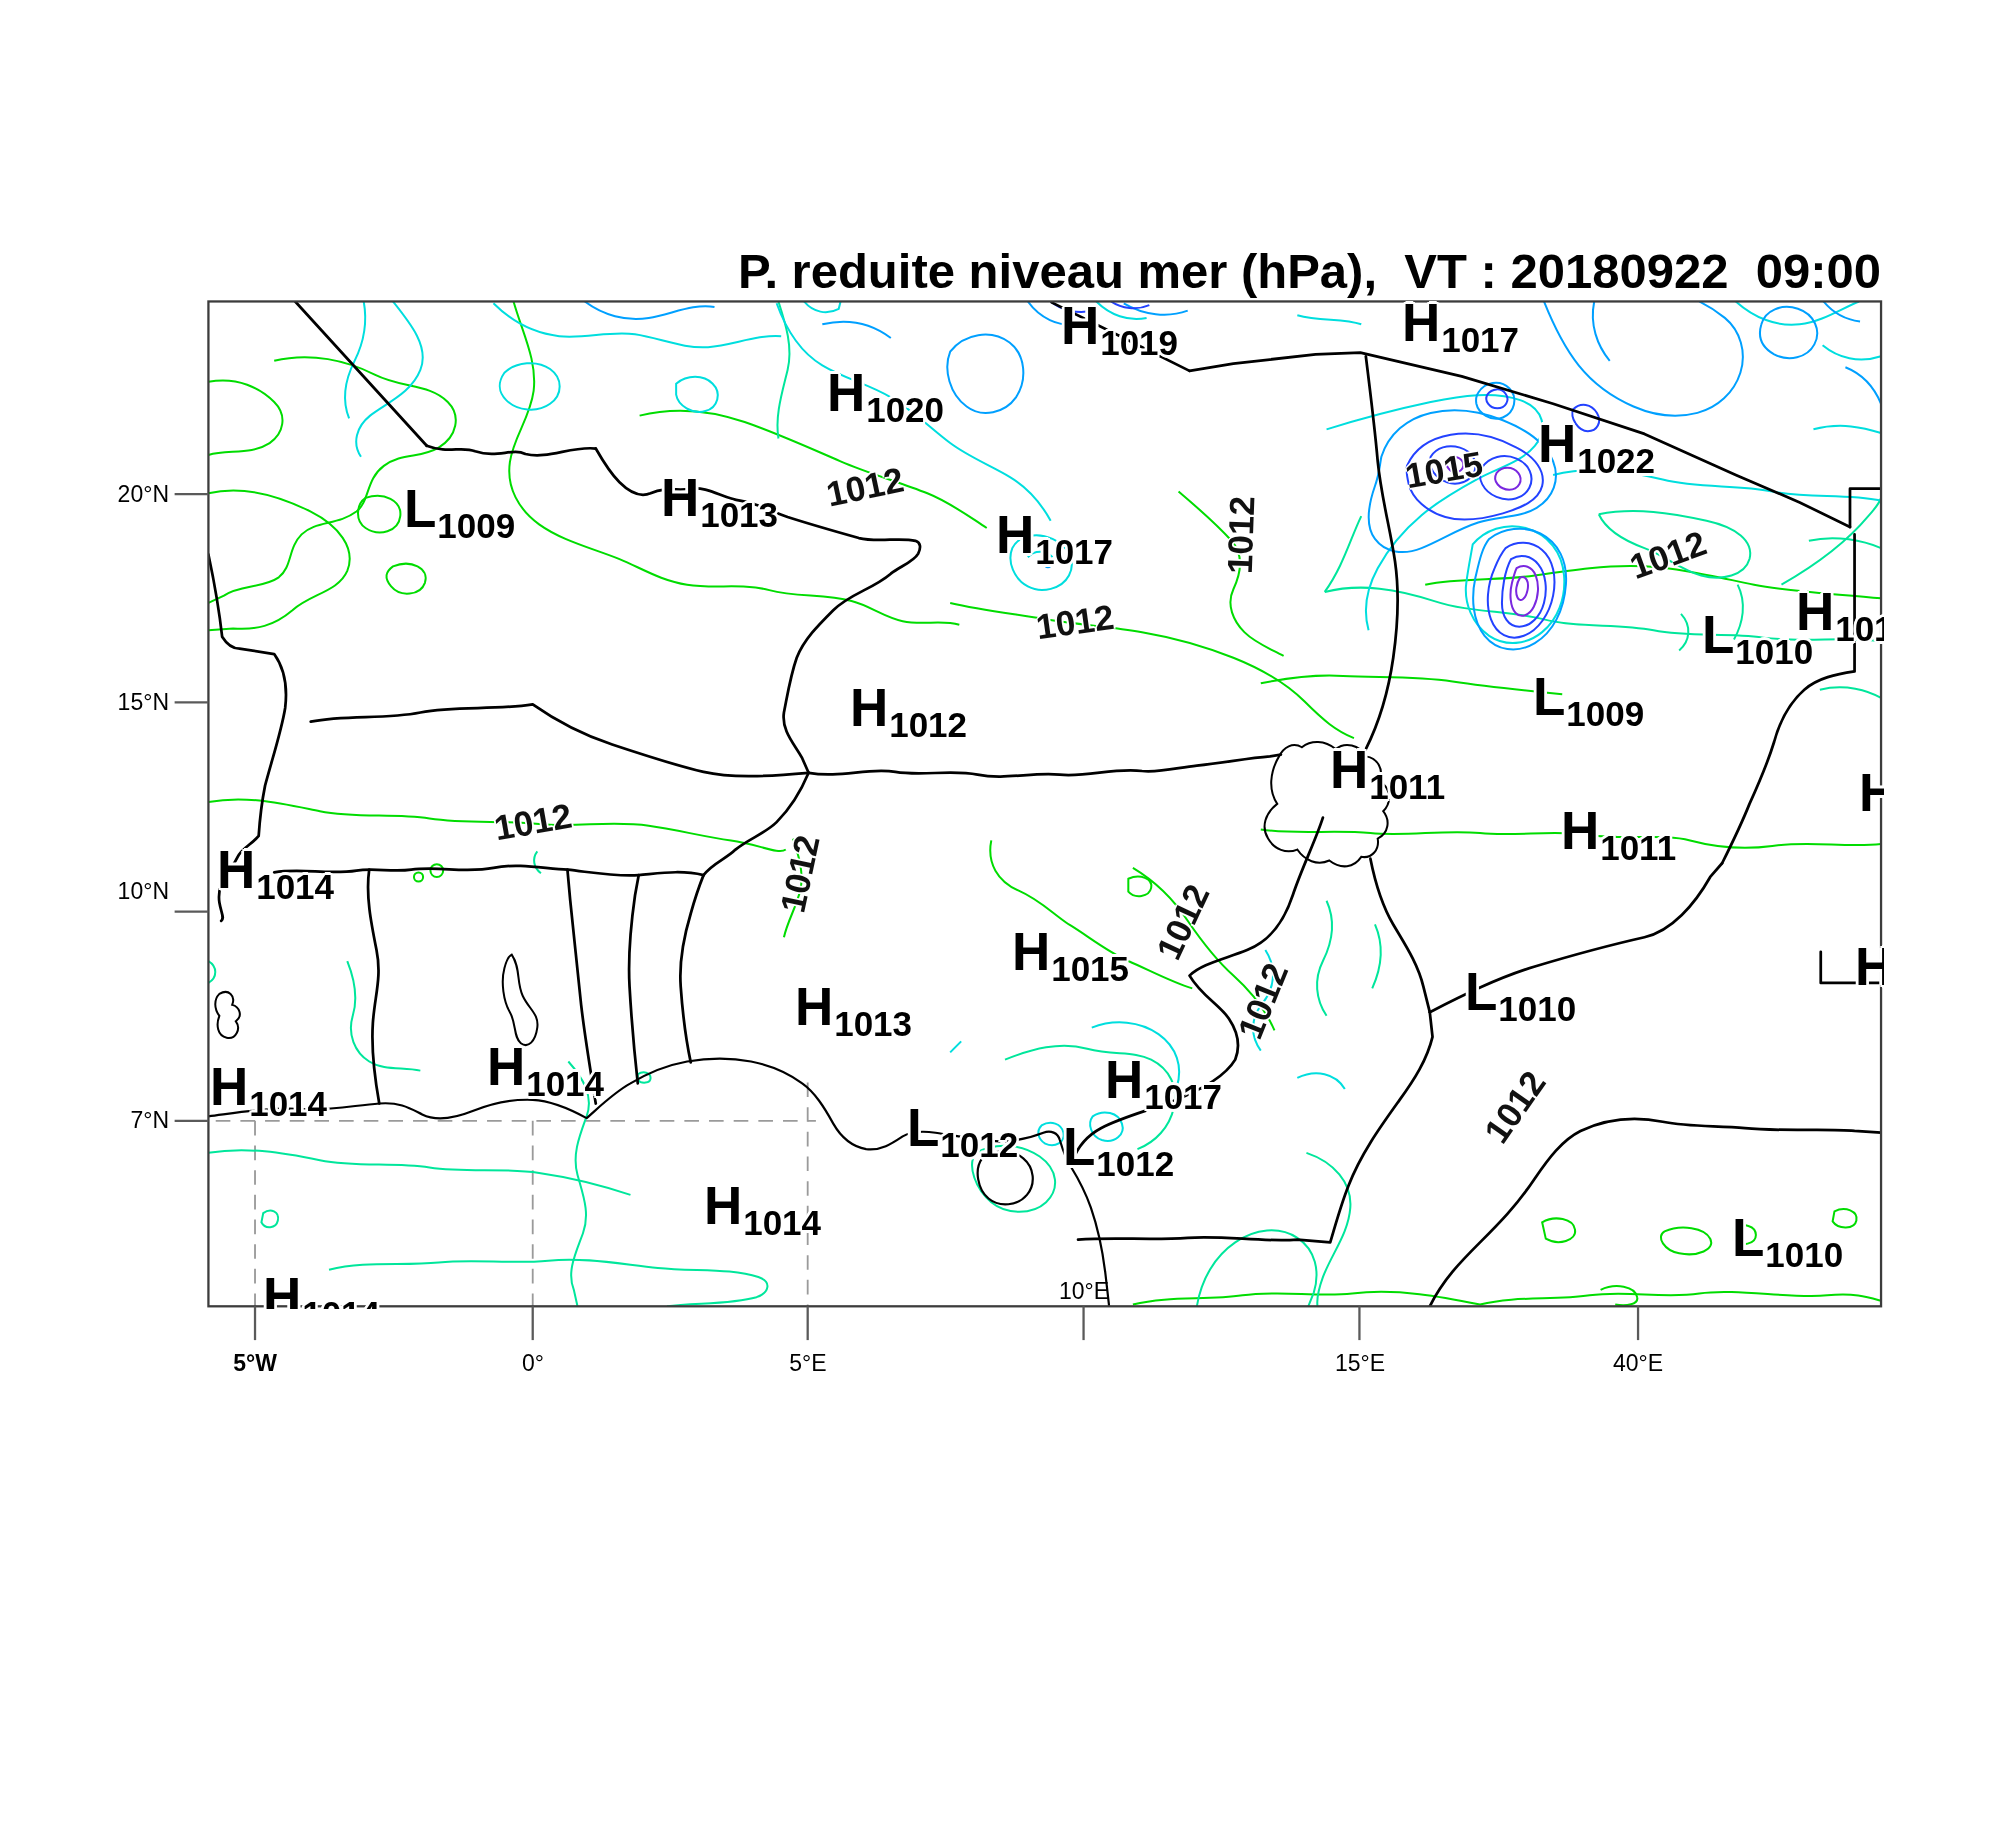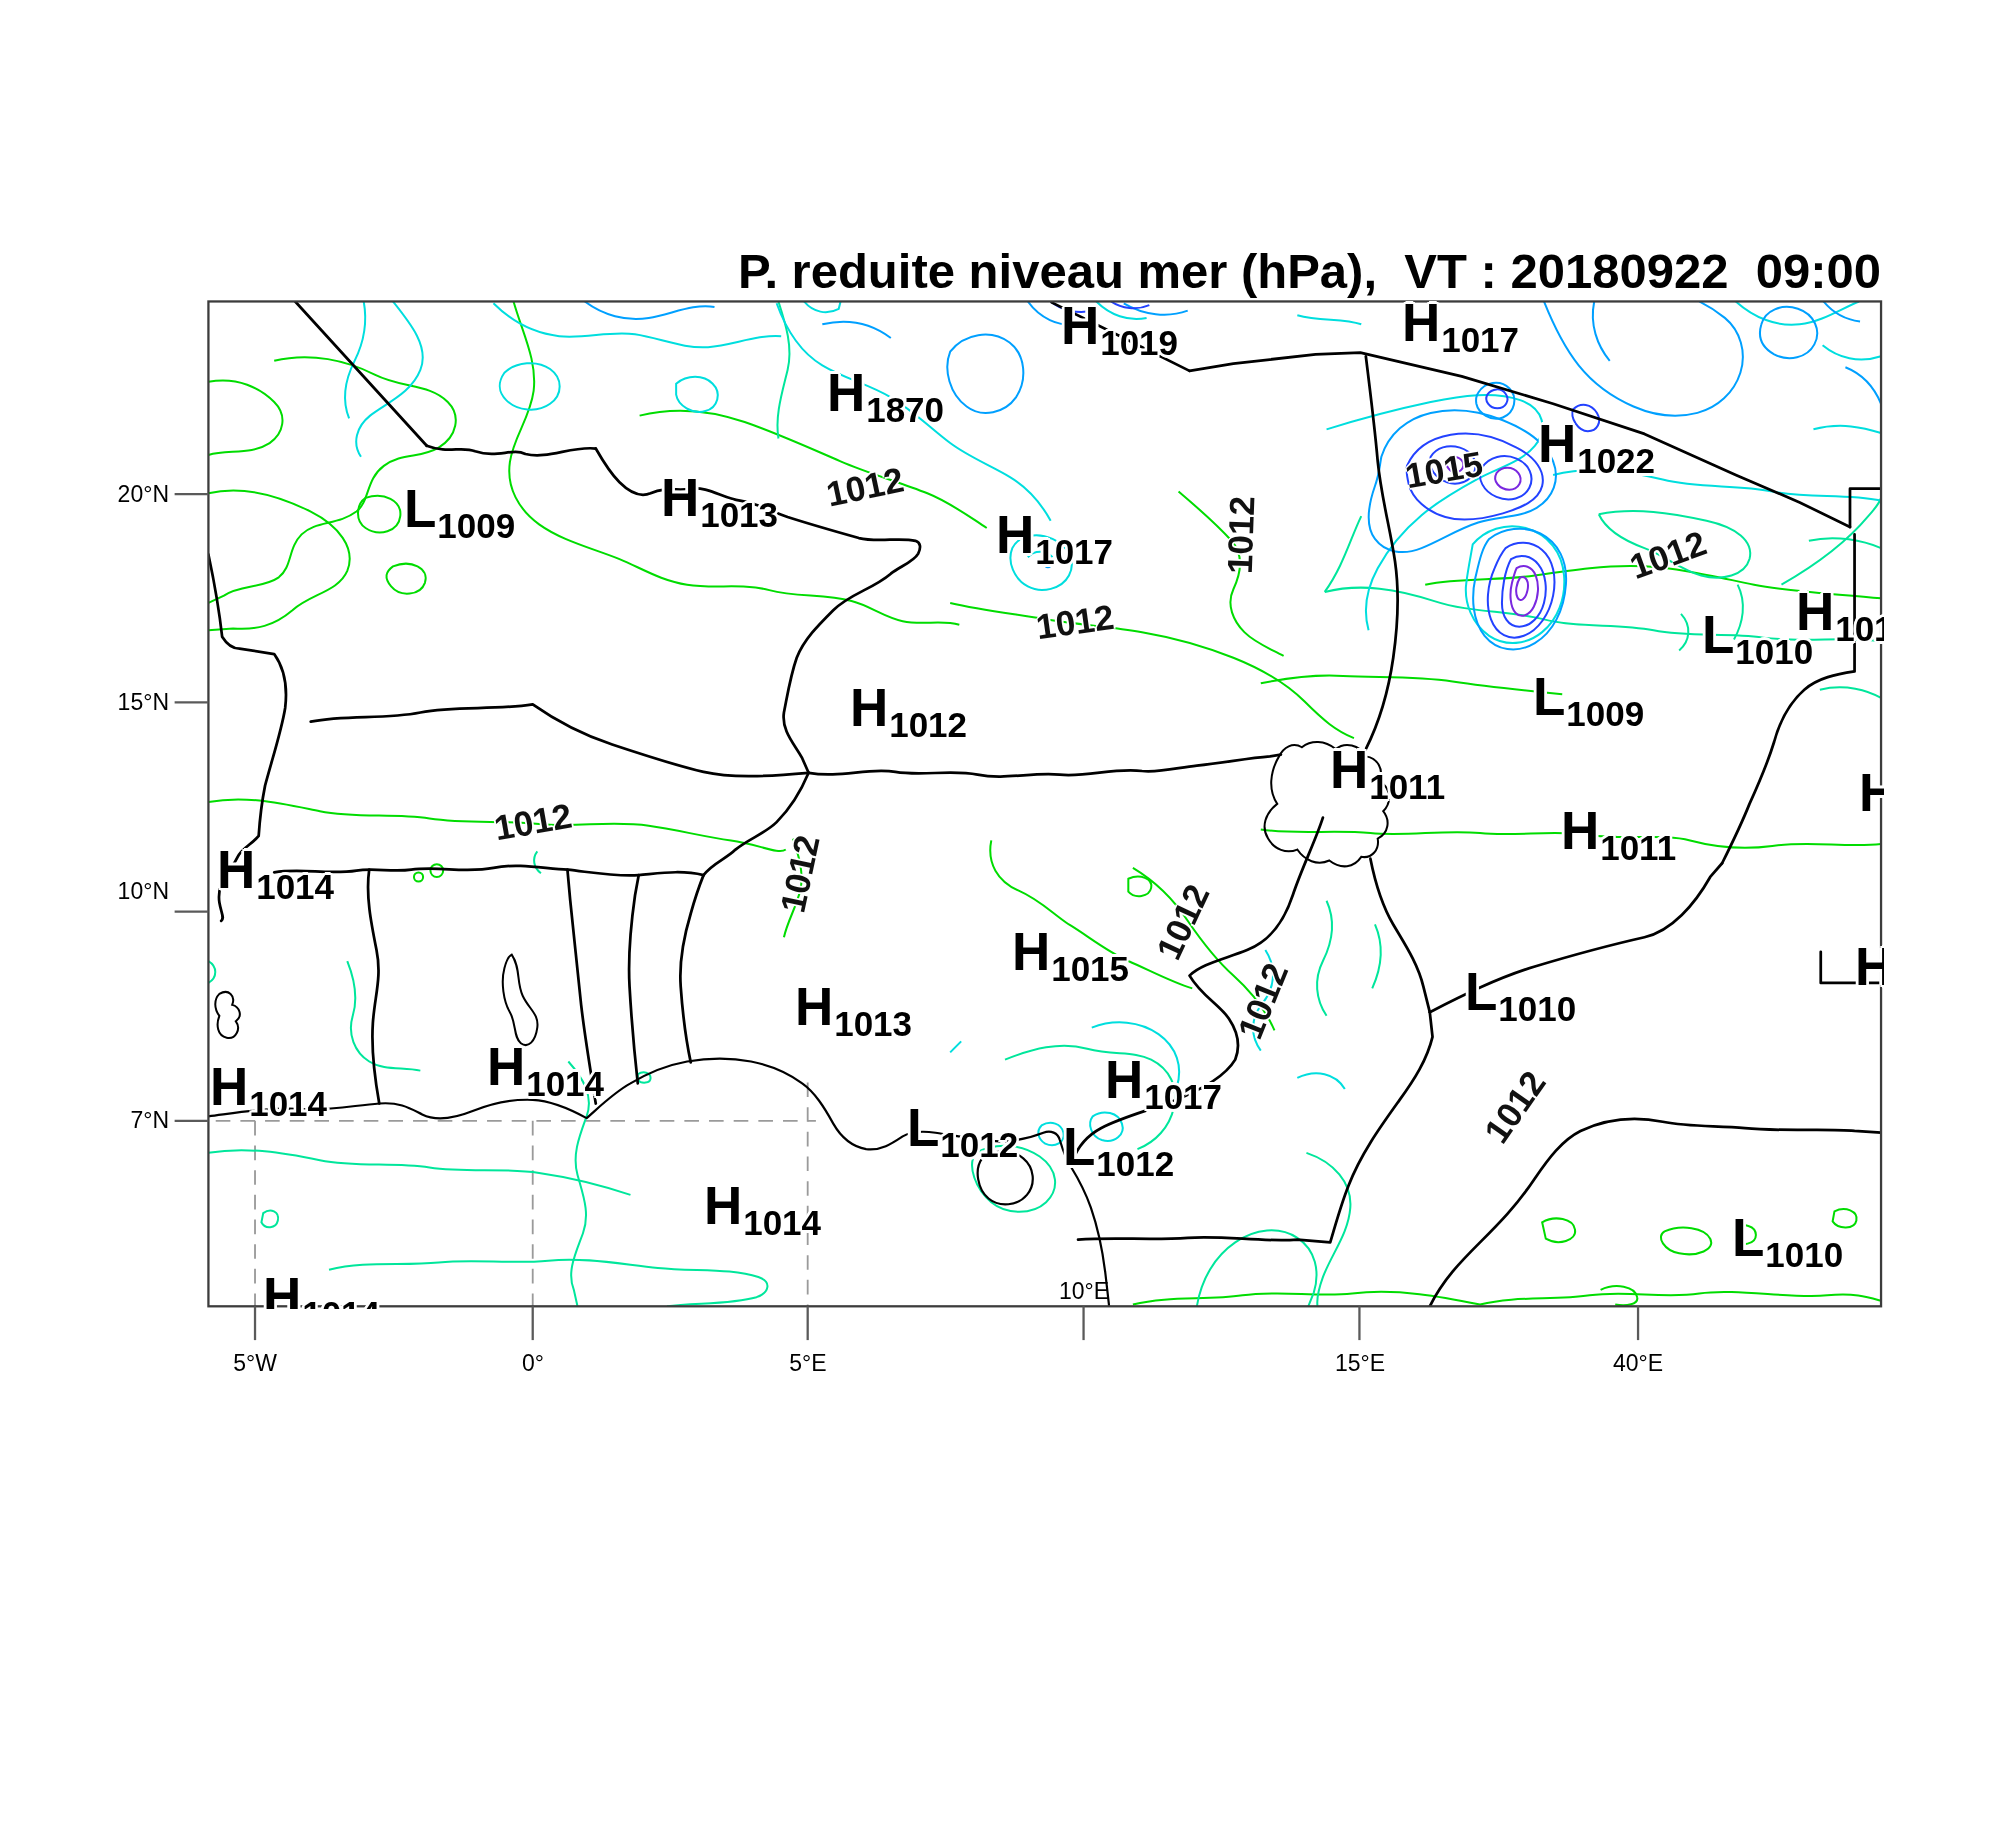--- a/index.html
+++ b/index.html
@@ -213,40 +213,40 @@
         <line x1="1488" y1="1430" x2="1488" y2="1467" class="tickline"></line>
         <line x1="1793" y1="1430" x2="1793" y2="1467" class="tickline"></line>
       </g>
   </svg>
 
   <div class="axis" id="axis-labels">
       <div class="lat-label" style="left: 87px; top: 481px;">20°N</div>
       <div class="lat-label" style="left: 87px; top: 689px;">15°N</div>
       <div class="lat-label" style="left: 87px; top: 878px;">10°N</div>
       <div class="lat-label" style="left: 87px; top: 1107px;">7°N</div>
-      <div class="lon-label" style="left: 191px; top: 1350px;">5°W</div>
+      <div class="lon-label" style="left: 191px; top: 1350px; font-weight: bold;">5°W</div>
       <div class="lon-label" style="left: 469px; top: 1350px;">0°</div>
       <div class="lon-label" style="left: 744px; top: 1350px;">5°E</div>
       <div class="lon-label" style="left: 1020px; top: 1278px;">10°E</div>
       <div class="lon-label" style="left: 1296px; top: 1350px;">15°E</div>
       <div class="lon-label" style="left: 1574px; top: 1350px;">40°E</div>
     </div>
 
   <div class="labels" id="label-layer">
       <div class="hl" style="left: 1061px; top: 299px;">
         <span class="big">H</span>
         <span class="sub">1019</span>
       </div>
       <div class="hl" style="left: 1402px; top: 296px;">
         <span class="big">H</span>
         <span class="sub">1017</span>
       </div>
       <div class="hl" style="left: 827px; top: 366px;">
         <span class="big">H</span>
-        <span class="sub">1870</span>
+        <span class="sub">1020</span>
       </div>
       <div class="hl" style="left: 1538px; top: 417px;">
         <span class="big">H</span>
         <span class="sub">1022</span>
       </div>
       <div class="hl" style="left: 404px; top: 482px;">
         <span class="big">L</span>
         <span class="sub">1009</span>
       </div>
       <div class="hl" style="left: 661px; top: 471px;">

